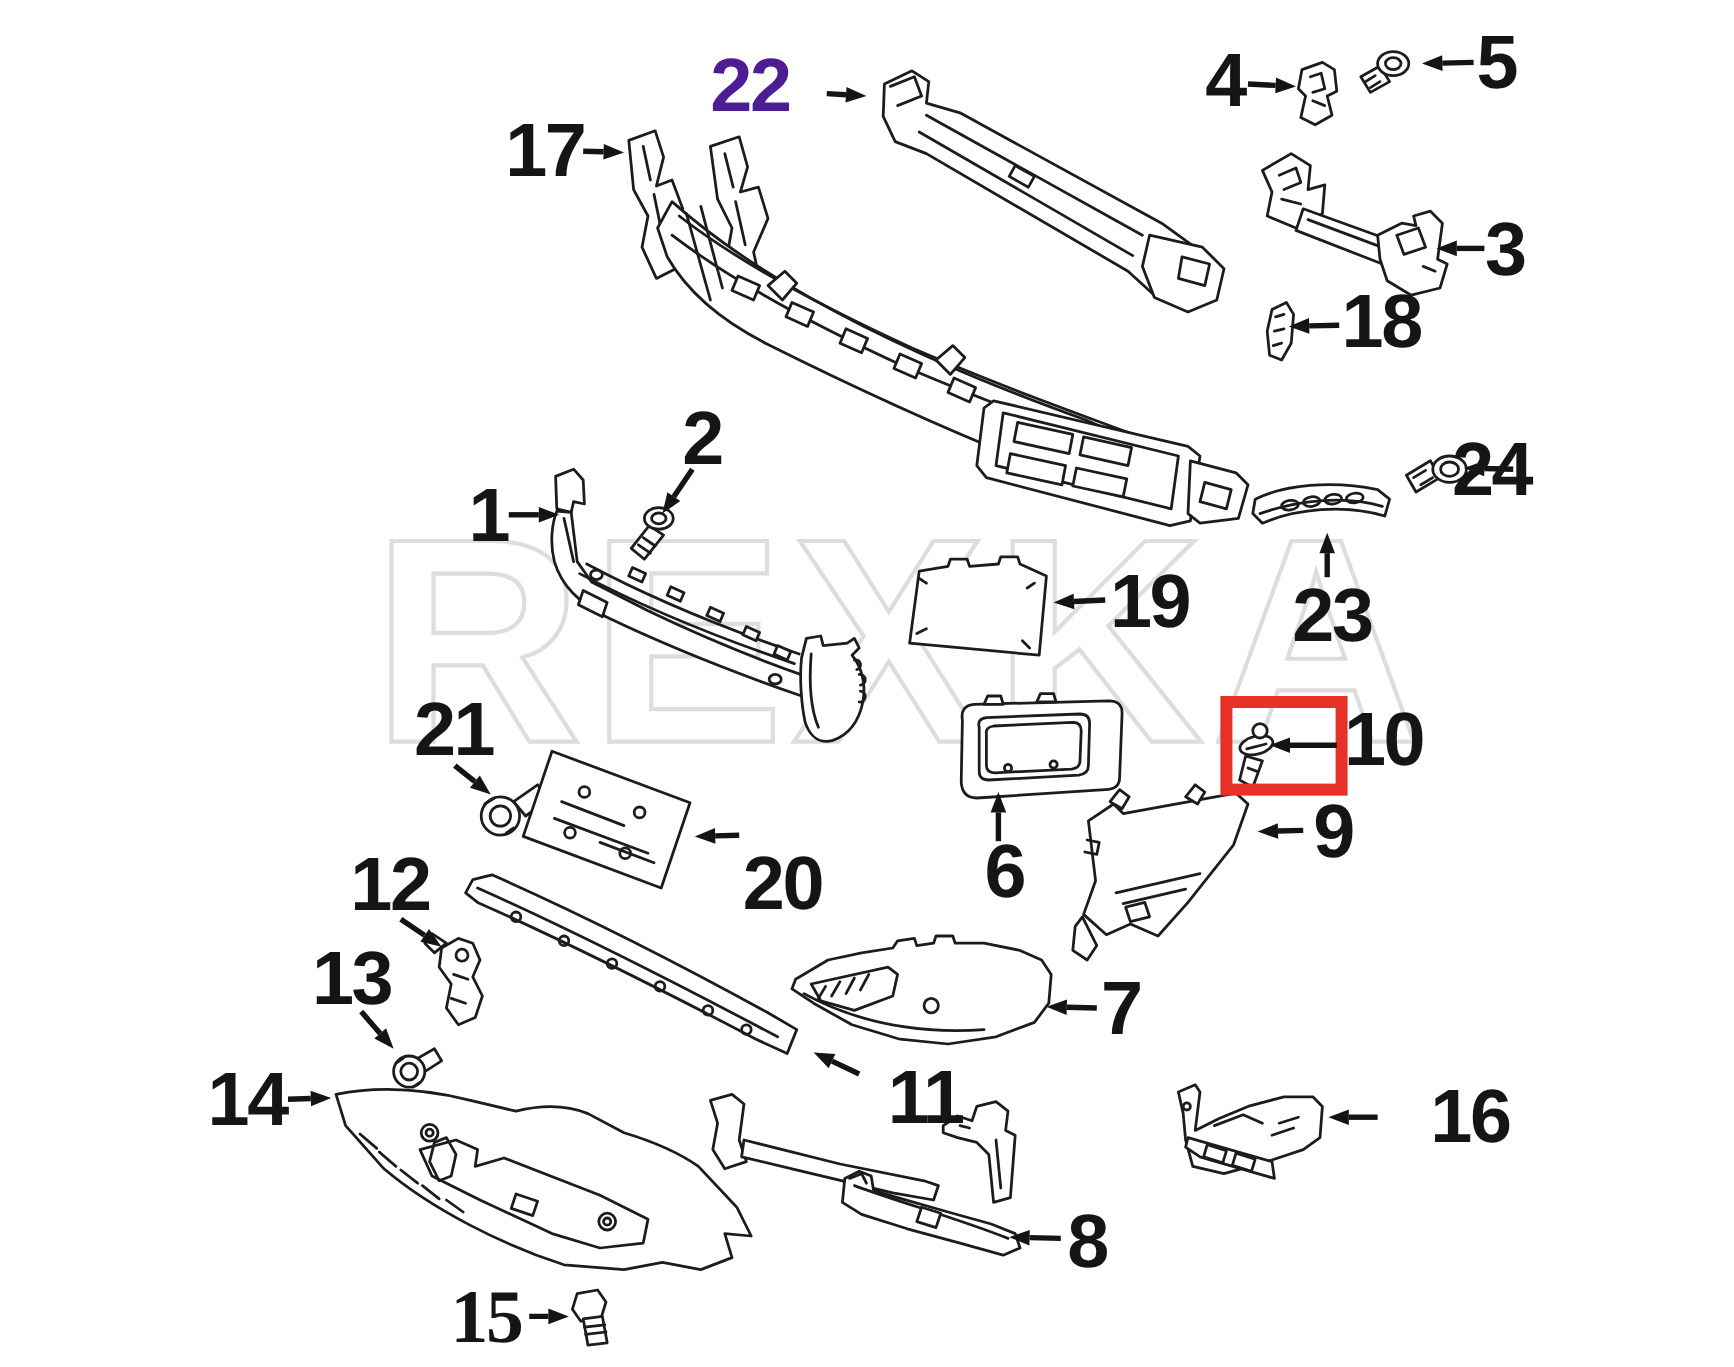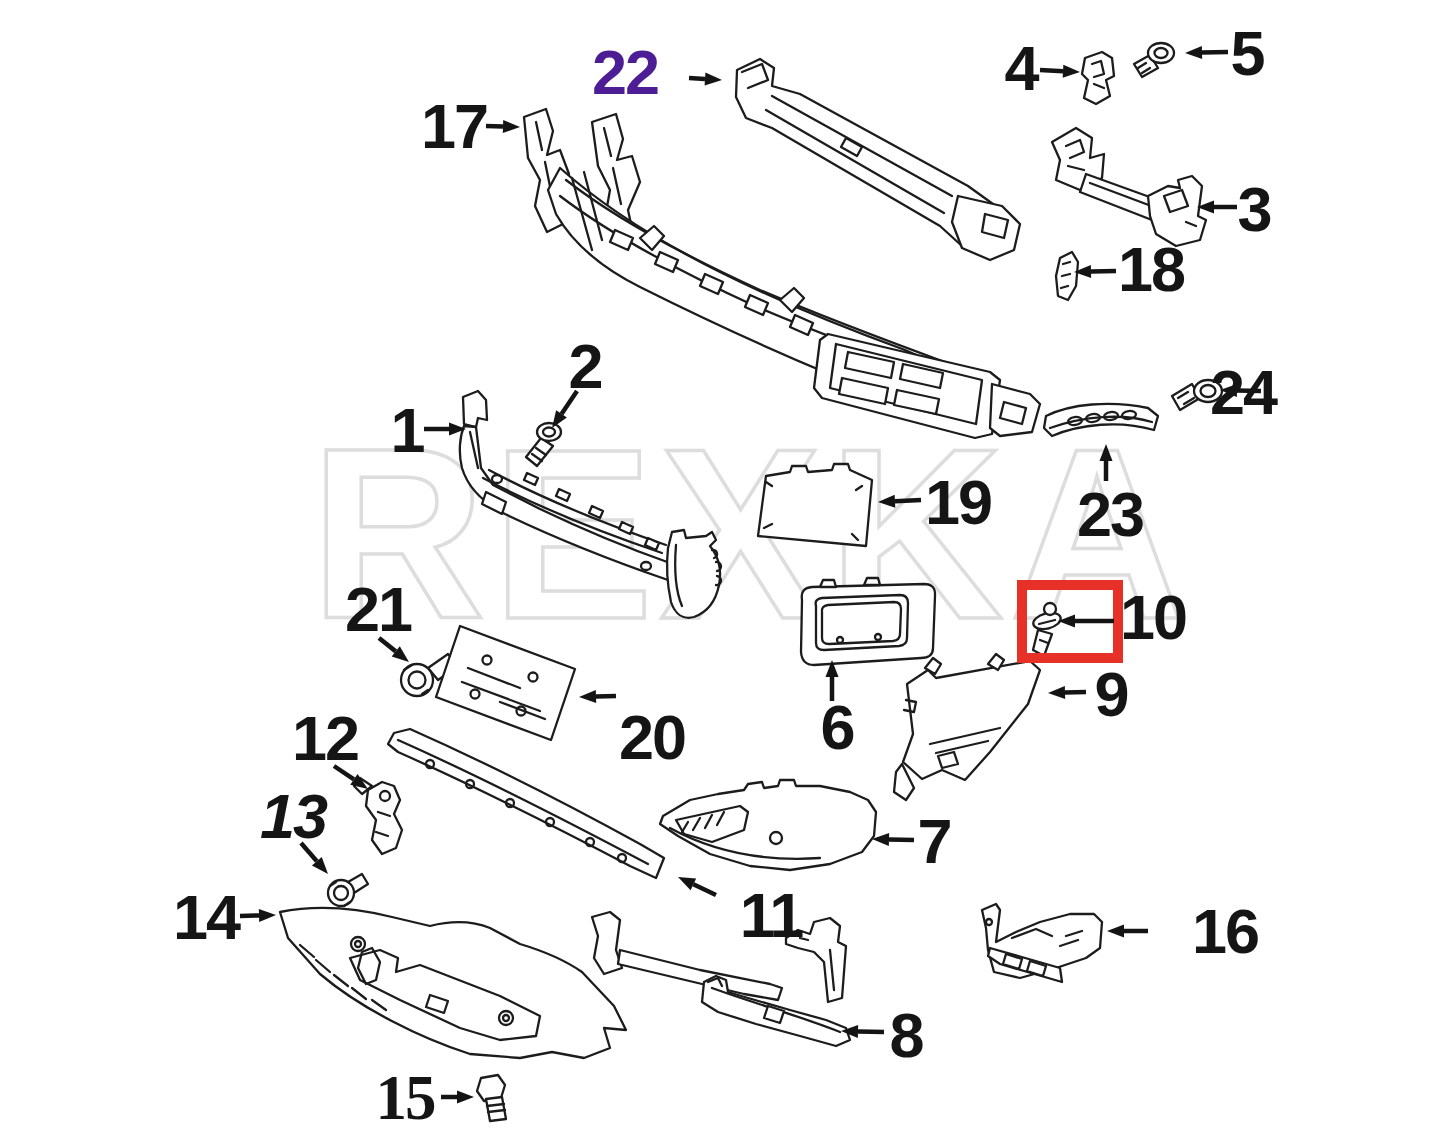--- a/index.html
+++ b/index.html
@@ -328,21 +328,21 @@
     <div class="part-label" style="left: 1254px; top: 209px; color: rgb(21, 21, 21);">3</div>
     <div class="part-label" style="left: 1021px; top: 68px; color: rgb(21, 21, 21);">4</div>
     <div class="part-label" style="left: 1247px; top: 53px; color: rgb(21, 21, 21);">5</div>
     <div class="part-label" style="left: 837px; top: 727px; color: rgb(21, 21, 21);">6</div>
     <div class="part-label" style="left: 934px; top: 841px; color: rgb(21, 21, 21);">7</div>
     <div class="part-label" style="left: 906px; top: 1035px; color: rgb(21, 21, 21);">8</div>
     <div class="part-label" style="left: 1111px; top: 694px; color: rgb(21, 21, 21);">9</div>
     <div class="part-label" style="left: 1153px; top: 617px; color: rgb(21, 21, 21);">10</div>
     <div class="part-label" style="left: 744px; top: 915px; color: rgb(21, 21, 21); margin-left: 27px;">11</div>
     <div class="part-label" style="left: 325px; top: 738px; color: rgb(21, 21, 21);">12</div>
-    <div class="part-label" style="left: 293px; top: 816px; color: rgb(21, 21, 21); font-style: italic;">13</div>
+    <div class="part-label" style="left: 293px; top: 816px; color: rgb(21, 21, 21);">13</div>
     <div class="part-label" style="left: 206px; top: 917px; color: rgb(21, 21, 21);">14</div>
     <div class="part-label" style="left: 405px; top: 1098px; color: rgb(21, 21, 21); font-family: Liberation Serif, serif;">15</div>
     <div class="part-label" style="left: 1181px; top: 931px; color: rgb(21, 21, 21); margin-left: 44px;">16</div>
     <div class="part-label" style="left: 454px; top: 126px; color: rgb(21, 21, 21);">17</div>
     <div class="part-label" style="left: 1151px; top: 269px; color: rgb(21, 21, 21);">18</div>
     <div class="part-label" style="left: 958px; top: 502px; color: rgb(21, 21, 21);">19</div>
     <div class="part-label" style="left: 652px; top: 696px; color: rgb(21, 21, 21); margin-top: 41px;">20</div>
     <div class="part-label" style="left: 378px; top: 609px; color: rgb(21, 21, 21);">21</div>
     <div class="part-label" style="left: 625px; top: 72px; color: #4c1d95;">22</div>
     <div class="part-label" style="left: 1110px; top: 514px; color: rgb(21, 21, 21);">23</div>

